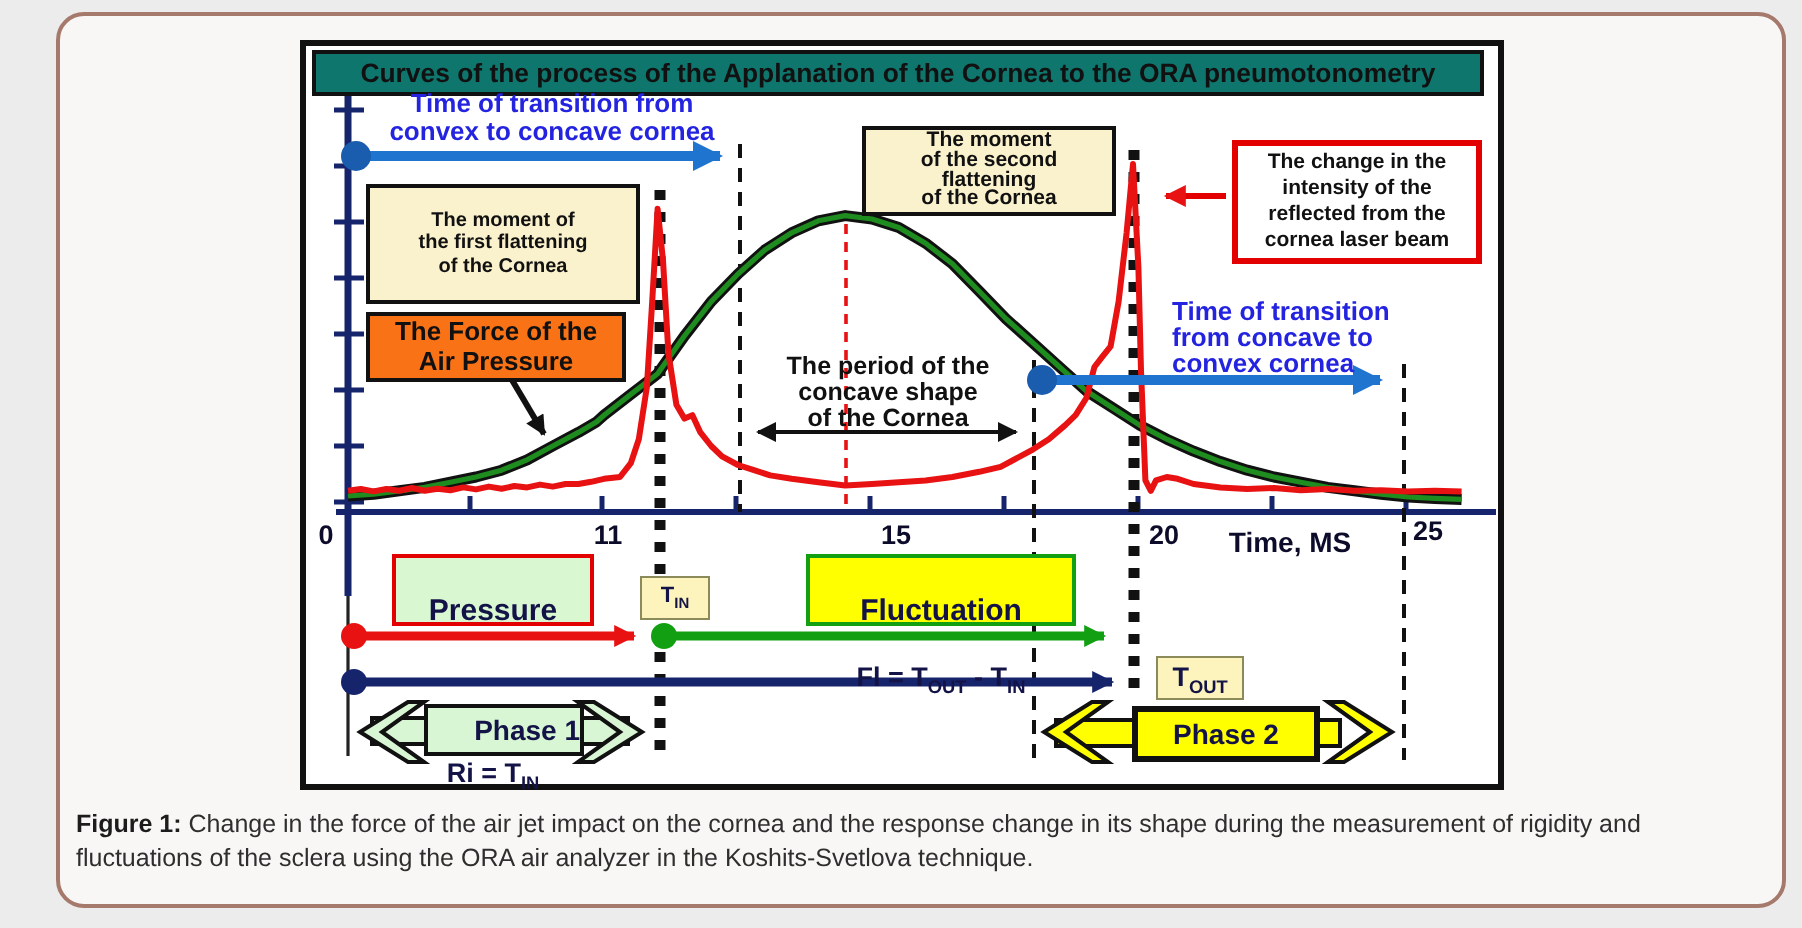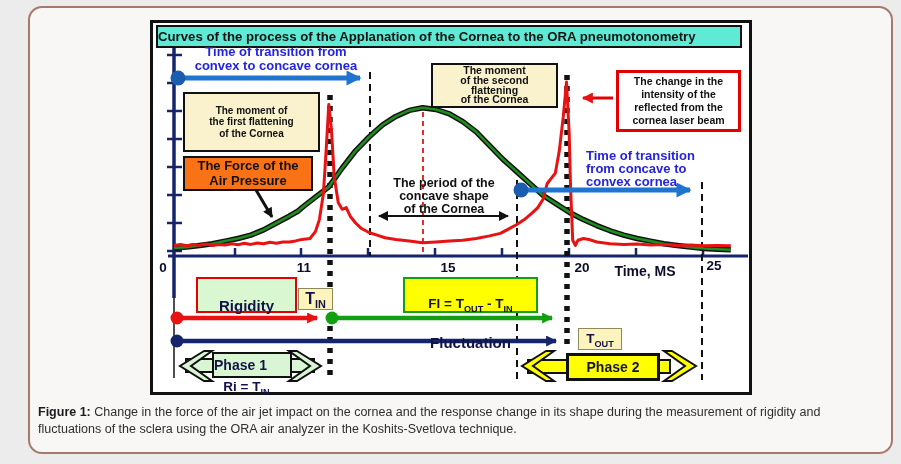--- a/index.html
+++ b/index.html
@@ -2,22 +2,22 @@
 <html><head>
 <meta charset="utf-8">
 <style>
   html,body{margin:0;padding:0;}
   body{width:901px;height:464px;background:#ececec;position:relative;overflow:hidden;
        font-family:"Liberation Sans",sans-serif;}
   .abs{position:absolute;}
   .panel{left:28px;top:6px;width:861px;height:444px;border:2px solid #a5796b;
          border-radius:14px;background:#f8f7f5;}
   .figure-box{left:150px;top:20px;width:596px;height:369px;border:3px solid #111;background:#fff;}
-  .title-box{left:156px;top:25px;width:582px;height:19px;border:2px solid #111;background:#5eead4;
-             font-weight:bold;font-size:13.2px;line-height:19px;text-align:left;color:#111;}
+  .title-box{left:156px;top:25px;width:582px;height:19px;border:2px solid #111;background:#0f766e;
+             font-weight:bold;font-size:13.2px;line-height:19px;text-align:center;color:#111;}
   svg.overlay{left:0;top:0;width:901px;height:464px;z-index:3;pointer-events:none;}
   .lbl{z-index:4;font-weight:bold;white-space:pre-line;}
   .note{z-index:4;font-weight:bold;white-space:pre-line;text-align:center;color:#111;
         background:#faf2cd;border:2px solid #111;}
   .bluetxt{color:#2424e0;text-align:center;}
   .navytxt{color:#131347;}
   .tagbox{z-index:4;font-weight:bold;text-align:center;color:#131347;background:#fcf4bc;
           border:1.5px solid #8a8a5a;}
   sub{font-size:68%;font-weight:bold;}
   .caption{z-index:4;font-size:12.5px;line-height:16.5px;color:#2e2e2e;}
@@ -137,38 +137,38 @@
 
 <div class="abs lbl" style="left:376px;top:177px;width:136px;font-size:12.5px;line-height:13px;text-align:center;color:#111;">The period of the
 concave shape
 of the Cornea</div>
 
 <div class="abs lbl bluetxt" style="left:586px;top:149px;width:140px;font-size:13px;line-height:13px;text-align:left;">Time of transition
 from concave to
 convex cornea</div>
 
 <div class="abs lbl navytxt" style="left:196px;top:277px;width:97px;height:32px;background:#d9f8d2;border:2.5px solid #e30000;text-align:center;z-index:4;">
-  <div style="font-size:15px;line-height:17px;">Rigidity</div>
+  <div style="font-size:15px;line-height:17px;">Pressure</div>
   <div style="font-size:13.5px;line-height:14px;margin-top:48px;"><span>Ri = T</span><sub>IN</sub></div>
 </div>
 
-<div class="abs tagbox" style="left:298px;top:288px;width:33px;height:20px;font-size:16px;line-height:19px;">
+<div class="abs tagbox" style="left:320px;top:288px;width:33px;height:20px;font-size:11px;line-height:19px;">
   <span>T</span><sub>IN</sub>
 </div>
 
 <div class="abs lbl navytxt" style="left:403px;top:277px;width:131px;height:32px;background:#ffff00;border:2.5px solid #12a012;text-align:center;z-index:4;">
+  <div style="font-size:15px;line-height:17px;">Fluctuation</div>
   <div style="font-size:13.5px;line-height:14px;"><span>Fl = T</span><sub>OUT</sub><span> - T</span><sub>IN</sub></div>
-  <div style="font-size:15px;line-height:17px;">Fluctuation</div>
 </div>
 
 <div class="abs tagbox" style="left:578px;top:328px;width:42px;height:20px;font-size:13.5px;line-height:19px;">
   <span>T</span><sub>OUT</sub>
 </div>
 
-<div class="abs lbl" style="left:212px;top:352px;width:76px;height:22px;background:#d9f6d4;border:2.5px solid #111;font-size:14px;line-height:22px;text-align:left;color:#131347;">Phase 1</div>
+<div class="abs lbl" style="left:212px;top:352px;width:76px;height:22px;background:#d9f6d4;border:2.5px solid #111;font-size:14px;line-height:22px;text-align:right;color:#131347;">Phase 1</div>
 <div class="abs lbl" style="left:566px;top:353px;width:88px;height:22px;background:#ffff00;border:3px solid #111;font-size:14px;line-height:22px;text-align:center;color:#131347;">Phase 2</div>
 
 <span class="abs xtick" style="left:163px;top:260px;">0</span>
 <span class="abs xtick" style="left:304px;top:260px;">11</span>
 <span class="abs xtick" style="left:448px;top:260px;">15</span>
 <span class="abs xtick" style="left:582px;top:260px;">20</span>
 <span class="abs xtick" style="left:714px;top:258px;">25</span>
 <span class="abs xtick" style="left:645px;top:263px;font-size:14px;">Time, MS</span>
 
 <div class="abs caption" style="left:38px;top:404px;width:842px;">

